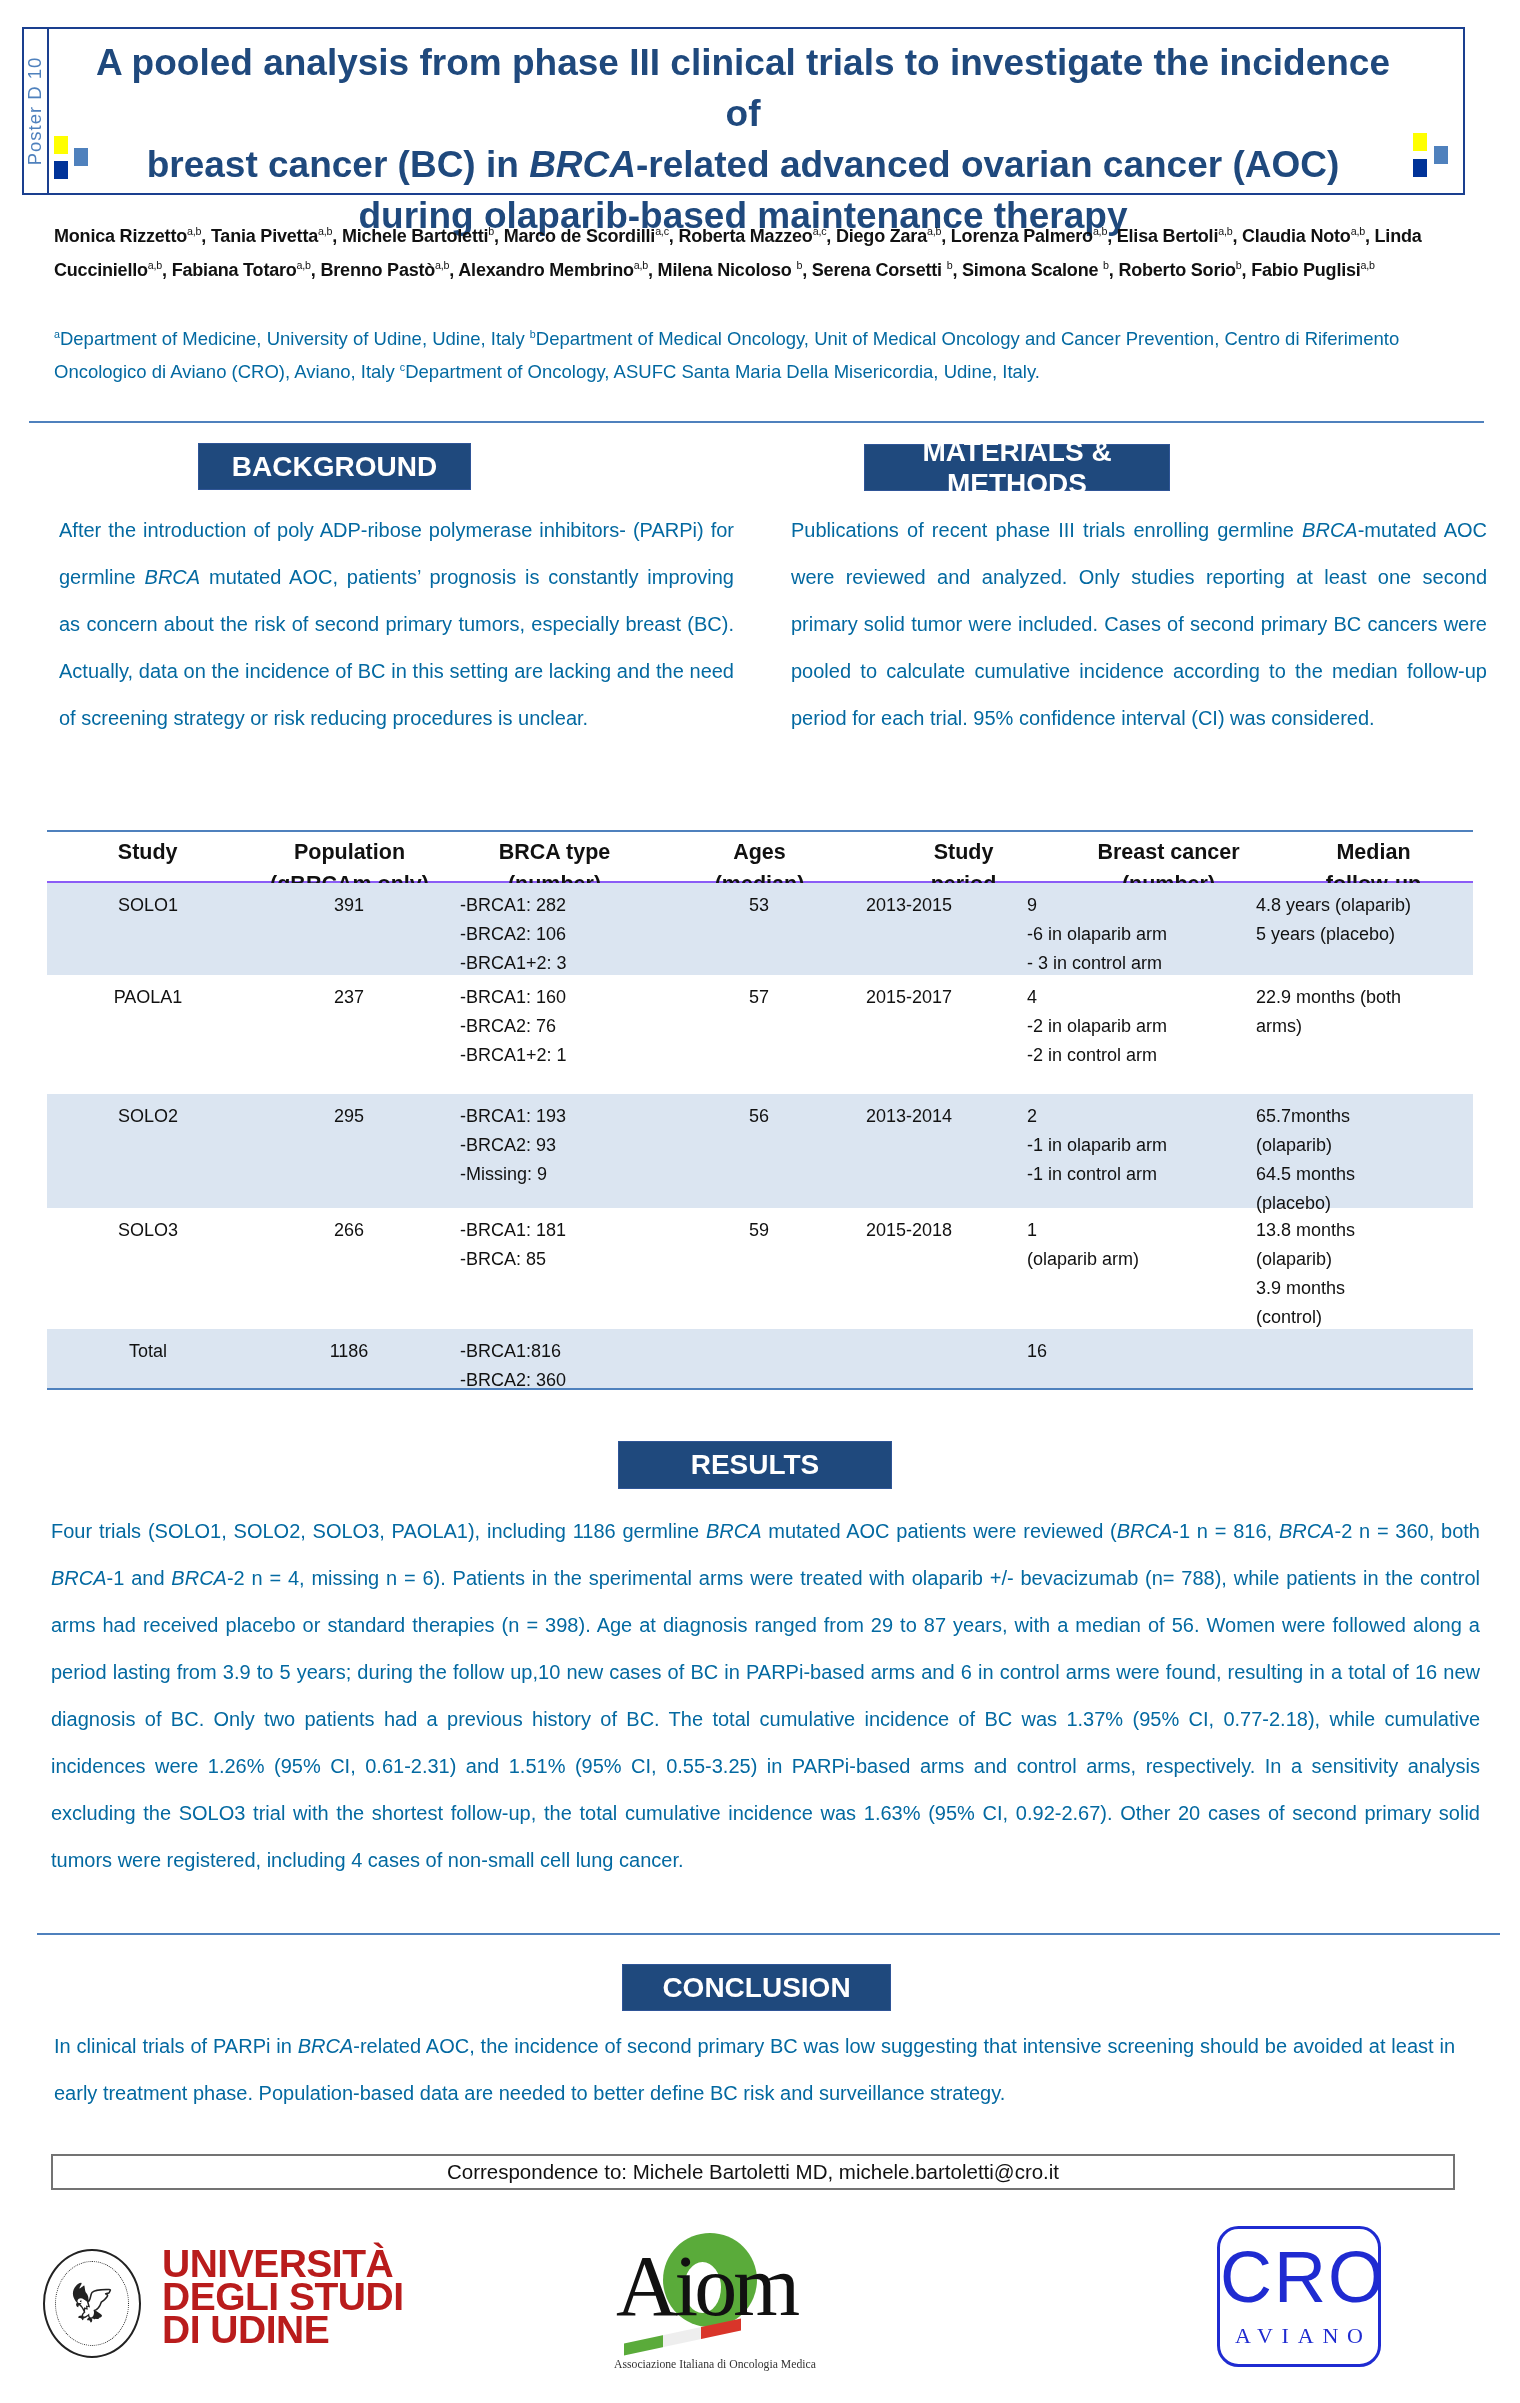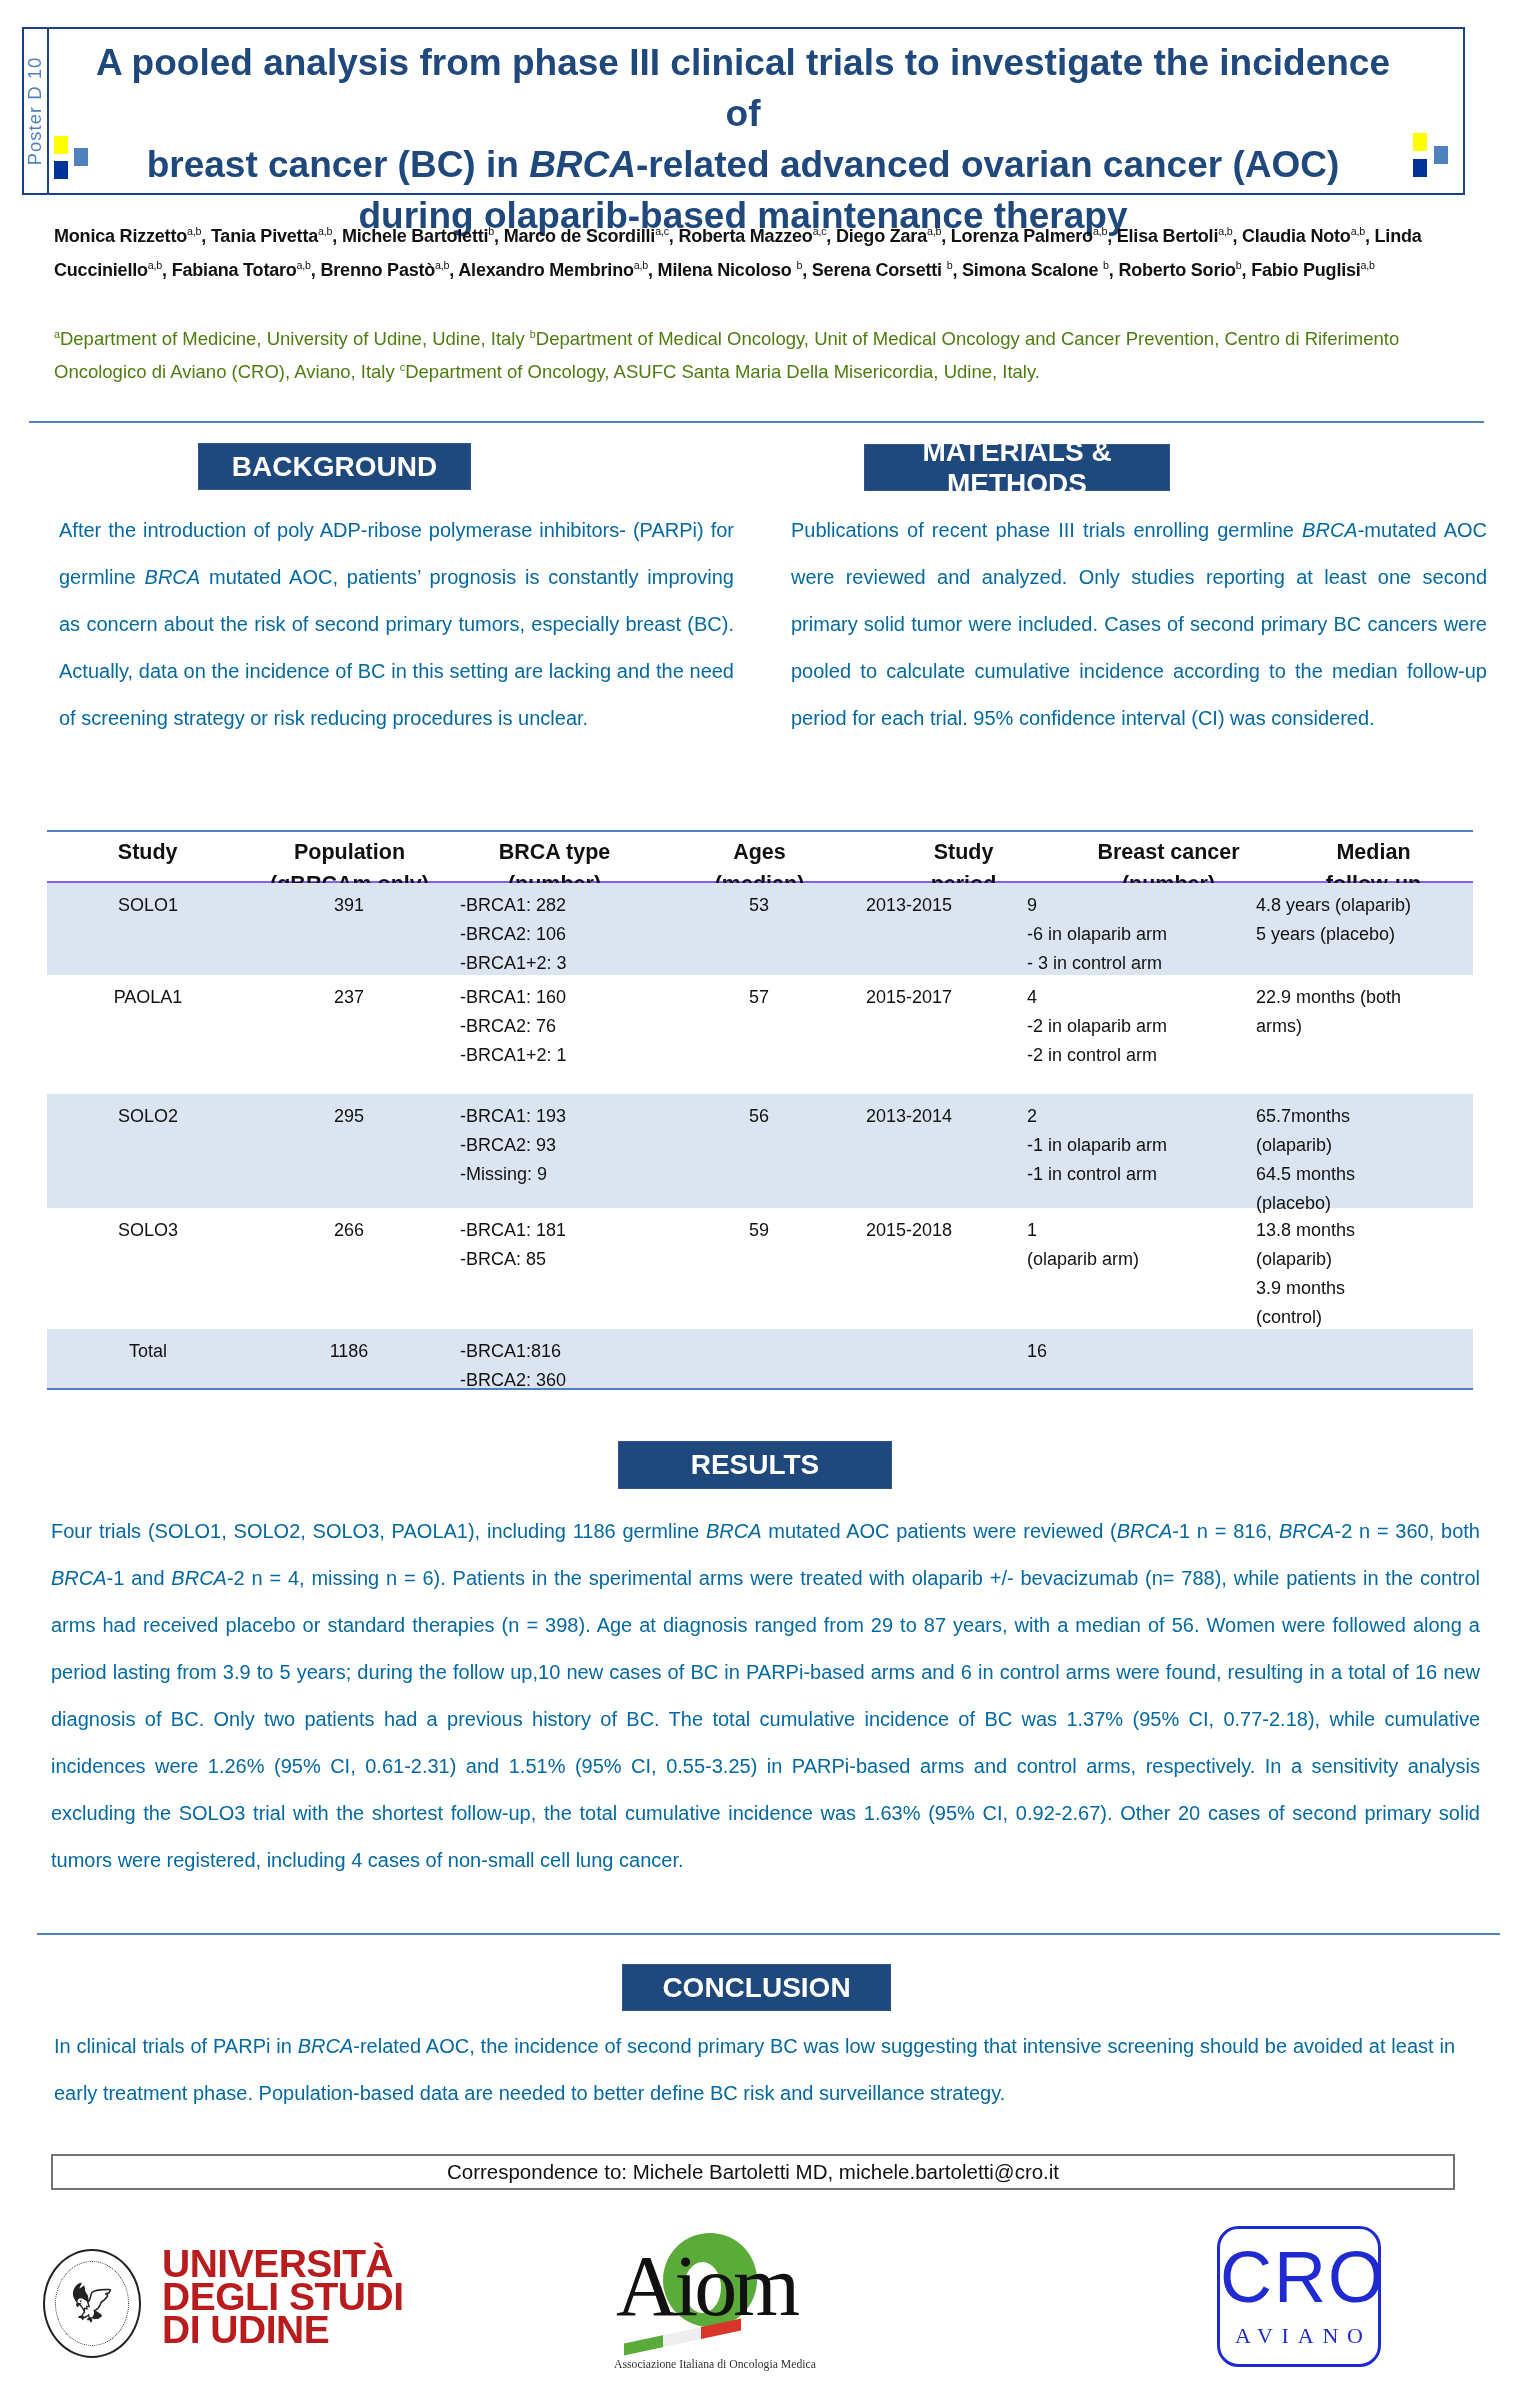--- a/index.html
+++ b/index.html
@@ -13,21 +13,21 @@
   .title { position: absolute; left: 59px; right: 59px; top: 7.8px; text-align: center; color: #1f497d; font-weight: bold; font-size: 37px; line-height: 51px; }
   .title i { font-style: italic; }
   .sq { position: absolute; }
   .sq-y { width: 14.6px; height: 17.6px; background: #ffff00; }
   .sq-d { width: 14.6px; height: 17.6px; background: #003399; }
   .sq-l { width: 14.6px; height: 17.6px; background: #4f81bd; }
 
   
   .authors { position: absolute; left: 54px; top: 217px; width: 1434px; font-weight: bold; font-size: 18px; line-height: 29px; letter-spacing: -0.2px; }
   .authors sup, .affil sup { font-size: 10.7px; font-weight: normal; }
-  .affil { position: absolute; left: 54px; top: 320px; width: 1434px; font-size: 18.5px; line-height: 28px; color: #4d7c0f; }
+  .affil { position: absolute; left: 54px; top: 320px; width: 1434px; font-size: 18.5px; line-height: 28px; color: #0369a1; }
 
   .hr { position: absolute; height: 2px; background: #4f81bd; }
 
   
   .sec-head { position: absolute; background: #1f497d; color: #fff; font-weight: bold; font-size: 28px; text-align: center; border: 1px solid #2f5597; display: flex; align-items: center; justify-content: center; }
 
   .para { position: absolute; font-size: 20px; line-height: 47px; text-align: justify; color: #0369a1; }
   .para i { font-style: italic; }
 
   

